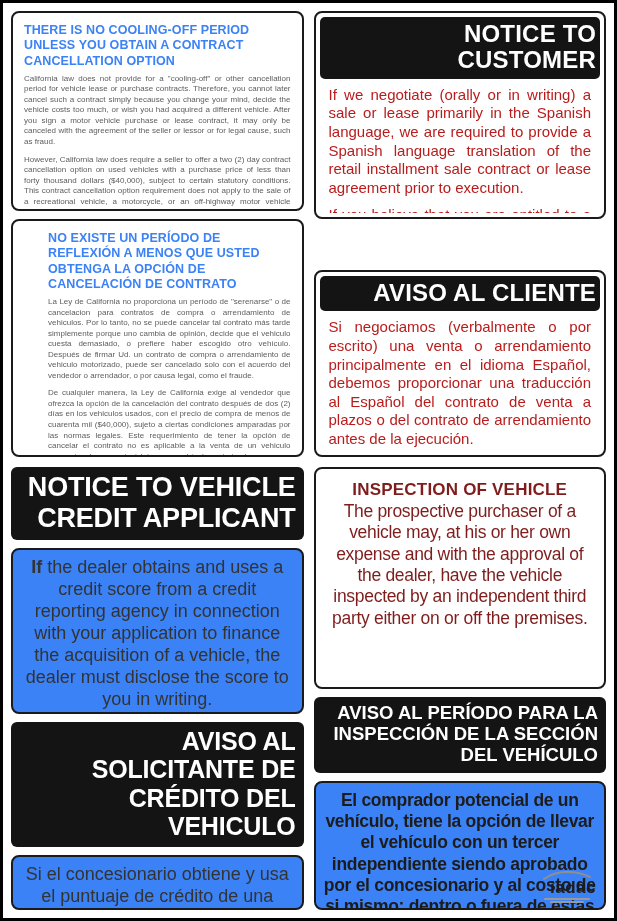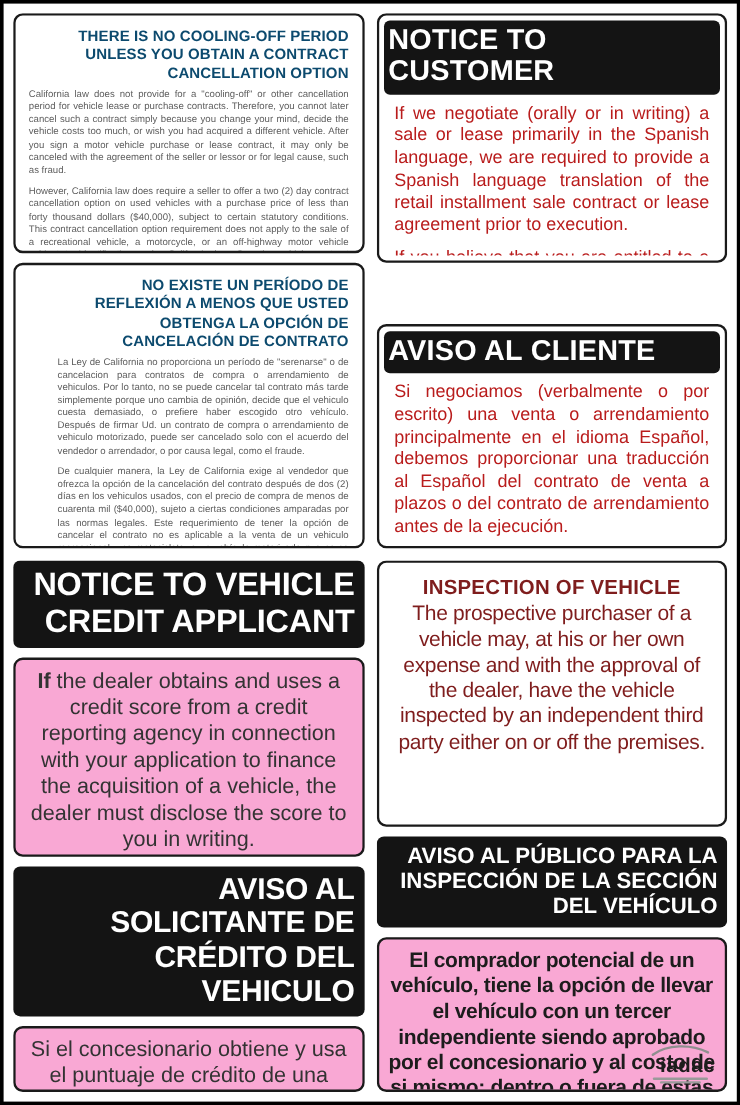--- a/index.html
+++ b/index.html
@@ -15,52 +15,52 @@
     gap:10px 10px; overflow:hidden;
   }
   .quad{ display:flex; flex-direction:column; gap:8px; min-width:0; overflow:hidden; }
 
   
   .box{
     border:2px solid #1a1a1a; border-radius:8px; background:#fff;
     padding:8px 11px; overflow:hidden;
   }
   .box-title{
-    font-weight:bold; text-align:right; color:#0c4a6e;
+    font-weight:bold; text-align:left; color:#3b82f6;
     font-size:12.5px; line-height:1.22; letter-spacing:.1px;
     margin:2px 0 5px 0;
   }
   .fineprint{ font-size:8px; line-height:1.32; color:#5d5d5d; text-align:justify; }
   .fineprint + .fineprint{ margin-top:7px; }
 
   
   .framed{
     border:2px solid #1a1a1a; border-radius:8px; background:#fff;
     padding:4px; overflow:hidden; display:flex; flex-direction:column;
   }
   .bar{
-    background:#141414; color:#fff; font-weight:bold; text-align:left;
+    background:#141414; color:#fff; font-weight:bold; text-align:right;
     border-radius:5px; padding:4px 4px 5px 4px;
     font-size:24px; line-height:1.1; letter-spacing:.2px;
     flex:0 0 auto;
   }
   .framed .body{ padding:7px 9px; overflow:hidden; }
 
   .para{ font-size:15px; line-height:1.24; color:#b91c1c; text-align:justify; }
   .para + .para{ margin-top:9px; }
 
   
   .solo-bar{
     background:#141414; color:#fff; font-weight:bold; text-align:right;
     border-radius:6px; padding:5px 8px 7px 8px;
     font-size:26px; line-height:1.13; letter-spacing:-0.2px;
     flex:0 0 auto;
   }
   .body-box{
-    border:2px solid #1a1a1a; border-radius:8px; background:#f9a8d4;
+    border:2px solid #1a1a1a; border-radius:8px; background:#3b82f6;
     padding:7px 8px; overflow:hidden; text-align:center; position:relative;
   }
   .big-center{ font-size:18px; line-height:1.22; color:#333; }
   .lead-bold{ font-weight:bold; }
 
   .bold-center{ font-weight:normal; color:#7f1d1d; font-size:17.5px; line-height:1.22; letter-spacing:-0.3px; }
   .sub-title{ font-weight:bold; color:#7f1d1d; font-size:17px; letter-spacing:.2px; margin-bottom:1px; }
 
   .es-bold{ font-weight:bold; color:#1c1c1c; font-size:17.5px; line-height:1.22; letter-spacing:-0.3px; }
 
@@ -139,21 +139,21 @@
   </div>
 
   <div class="quad">
     <div class="framed br-framed">
       <div class="body" style="text-align:center;">
         <div class="sub-title">INSPECTION OF VEHICLE</div>
         <div class="bold-center">The prospective purchaser of a vehicle may, at his or her own expense and with the approval of the dealer, have the vehicle inspected by an independent third party either on or off the premises.</div>
 
       </div>
     </div>
-    <div class="solo-bar br-bar2">AVISO AL PÚBLICO PARA LA INSPECCIÓN DE LA SECCIÓN DEL VEHÍCULO</div>
+    <div class="solo-bar br-bar2">AVISO AL PERÍODO PARA LA INSPECCIÓN DE LA SECCIÓN DEL VEHÍCULO</div>
     <div class="body-box br-box2">
       <div class="es-bold">El comprador potencial de un vehículo, tiene la opción de llevar el vehículo con un tercer independiente siendo aprobado por el concesionario y al costo de si mismo; dentro o fuera de estas premisas.</div>
 
       <div class="logo">
         <svg width="50" height="12" viewBox="0 0 50 12">
           <path d="M2 10 C 14 1, 34 1, 48 8" fill="none" stroke="#8f8f8f" stroke-width="2" stroke-linecap="round"></path>
         </svg>
         <div class="logo-text">iadac</div>
         <div class="logo-lines">
           <div></div>

